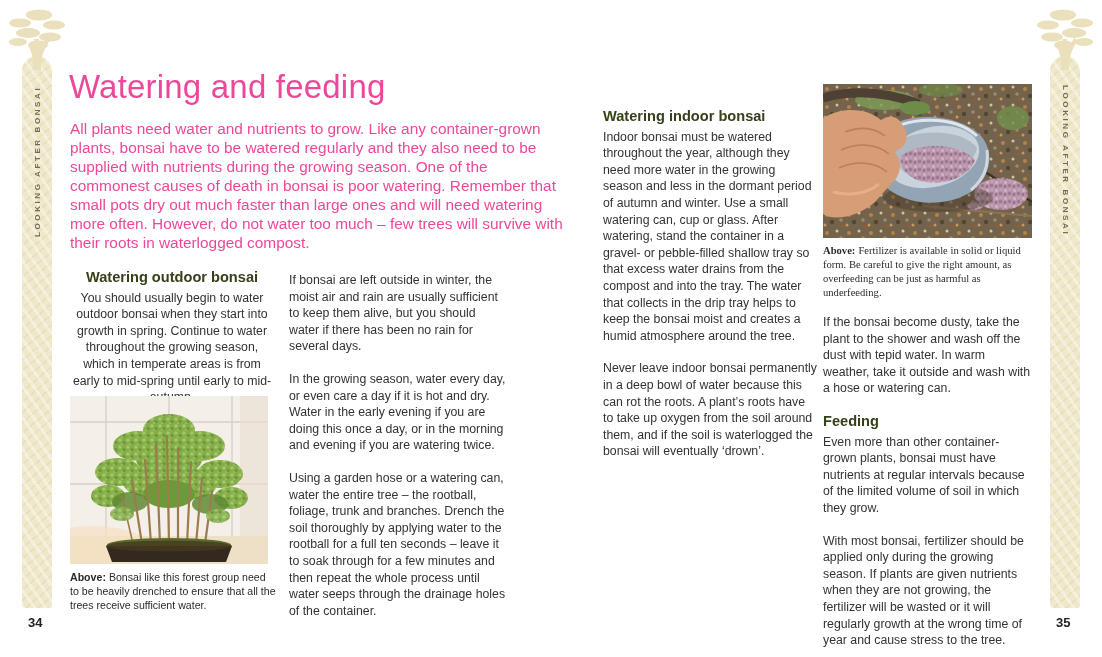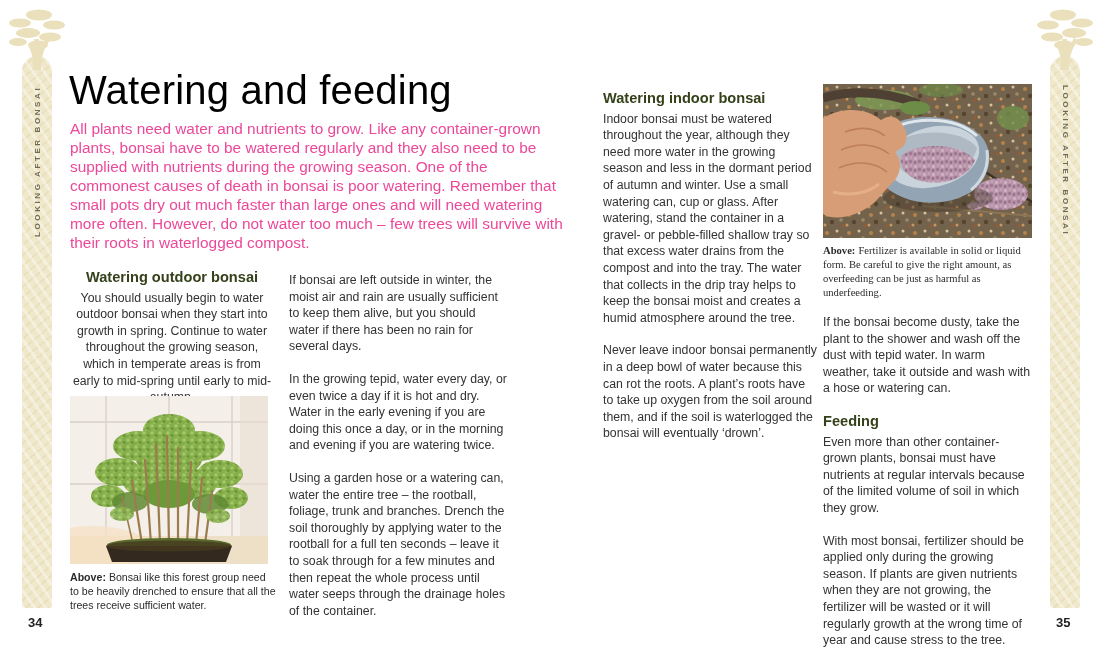--- a/index.html
+++ b/index.html
@@ -17,32 +17,32 @@
   .tree{position:absolute;top:6px;width:64px;height:64px;}
   .tree-left{left:5px;}
   .tree-right{left:1033px;}
   .vlabel{position:absolute;top:76px;width:30px;height:170px;display:flex;
           align-items:center;justify-content:center;writing-mode:vertical-rl;
           font-size:8px;font-weight:700;letter-spacing:2.6px;color:#6f6a56;}
   .vlabel-left{left:22px;transform:rotate(180deg);}
   .vlabel-right{left:1050px;}
 
   
-  .title{position:absolute;left:69px;top:68px;margin:0;font-size:40px;font-weight:400;
-         color:#000000;letter-spacing:.2px;}
+  .title{position:absolute;left:69px;top:68px;margin:0;font-size:33px;font-weight:400;
+         color:#ec4899;letter-spacing:.2px;}
   .intro{position:absolute;left:70px;top:120px;width:500px;font-size:15.4px;
          line-height:1.23;color:#ec4899;}
   .col{position:absolute;font-size:12.3px;line-height:16.6px;color:#333;}
   .col p{margin:0 0 16px 0;}
   .sec{font-size:14.6px;font-weight:700;color:#35411a;margin:0 0 4px 0;}
   .lp-col1{left:70px;top:269px;width:204px;text-align:center;}
   .lp-col2{left:289px;top:272px;width:218px;}
   .rp-col1{left:603px;top:88px;width:214px;}
   .rp-col2{left:823px;top:84px;width:209px;}
-  .rp-col1 .sec{margin-top:2px;}
+  .rp-col1 .sec{margin-top:20px;}
 
   .photo1{position:absolute;left:70px;top:396px;width:198px;height:168px;display:block;}
   .photo2{width:209px;height:154px;display:block;margin:0 0 6px 0;}
   .caption{font-size:10.6px;line-height:14px;color:#2b2b2b;}
   .caption b{margin-right:3px;}
   .caption1{position:absolute;left:70px;top:570px;width:206px;}
   .caption2{margin-bottom:14px;font-family:Liberation Serif, serif;}
 
   .pgnum{position:absolute;top:615px;font-size:13px;font-weight:700;color:#222;text-align:center;}
   .pg-left{left:28px;}
@@ -146,21 +146,21 @@
       <ellipse cx="99" cy="150" rx="63" ry="5.5" fill="#46391f" opacity="0.8"></ellipse>
     </g>
   </svg>
 
   <div class="caption caption1">
     <b>Above:</b><span>Bonsai like this forest group need to be heavily drenched to ensure that all the trees receive sufficient water.</span>
   </div>
 
   <div class="col lp-col2">
     <p>If bonsai are left outside in winter, the moist air and rain are usually sufficient to keep them alive, but you should water if there has been no rain for several days.</p>
-    <p>In the growing tepid, water every day, or even twice a day if it is hot and dry. Water in the early evening if you are doing this once a day, or in the morning and evening if you are watering twice.</p>
+    <p>In the growing season, water every day, or even care a day if it is hot and dry. Water in the early evening if you are doing this once a day, or in the morning and evening if you are watering twice.</p>
     <p>Using a garden hose or a watering can, water the entire tree – the rootball, foliage, trunk and branches. Drench the soil thoroughly by applying water to the rootball for a full ten seconds – leave it to soak through for a few minutes and then repeat the whole process until water seeps through the drainage holes of the container.</p>
   </div>
 
   <div class="pgnum pg-left">34</div>
 
   <div class="col rp-col1">
     <h3 class="sec">Watering indoor bonsai</h3>
     <p>Indoor bonsai must be watered throughout the year, although they need more water in the growing season and less in the dormant period of autumn and winter. Use a small watering can, cup or glass. After watering, stand the container in a gravel- or pebble-filled shallow tray so that excess water drains from the compost and into the tray. The water that collects in the drip tray helps to keep the bonsai moist and creates a humid atmosphere around the tree.</p>
     <p>Never leave indoor bonsai permanently in a deep bowl of water because this can rot the roots. A plant’s roots have to take up oxygen from the soil around them, and if the soil is waterlogged the bonsai will eventually ‘drown’.</p>
   </div>

